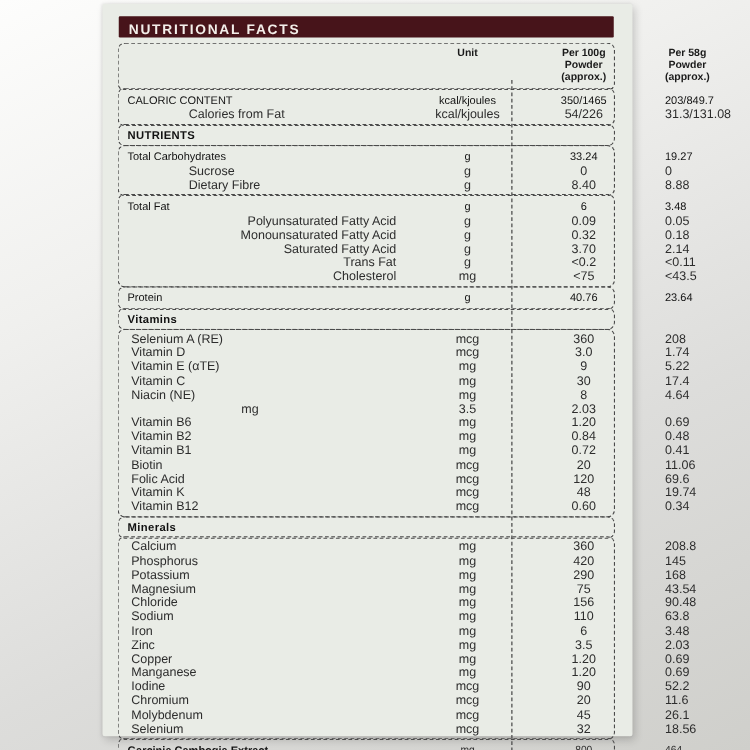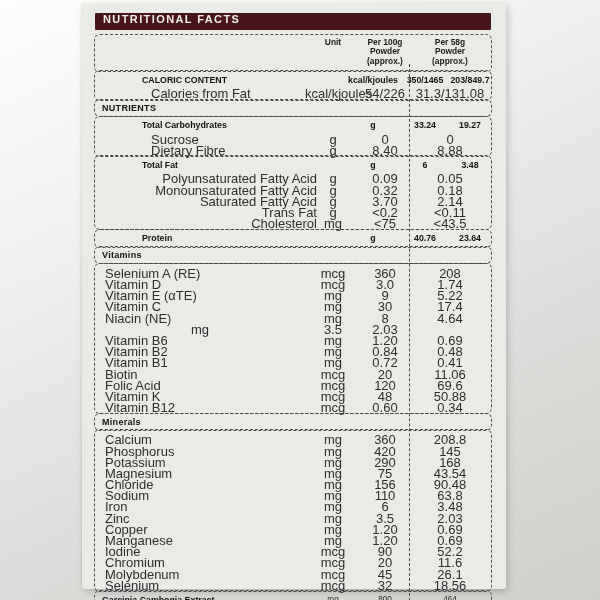--- a/index.html
+++ b/index.html
@@ -10,51 +10,52 @@
     position:relative;
   }
   .label{
     position:absolute;left:82px;top:3px;width:424px;height:586px;
     background:#e9ece6;border-radius:2px;
     box-shadow:2px 3px 7px rgba(0,0,0,0.18), -1px 0 2px rgba(0,0,0,0.06);
   }
   .title-bar{
     margin:10px 15px 0 13px;height:17px;width:396px;box-sizing:border-box;
     background:#47141a;border-radius:1px;
-    display:flex;align-items:flex-start;padding-left:8px;
+    display:flex;align-items:flex-end;padding-left:8px;
   }
   .title-bar span{
     color:#f3eee9;font-size:11px;font-weight:700;letter-spacing:1.4px;
   }
   .facts-table{
     position:relative;margin:5px 0 0 12px;width:398px;
   }
   .group{
     border:1.5px dashed #4b4b4b;border-radius:6px;
     margin-top:-1.5px;padding:2px 0;position:relative;background:transparent;
   }
   .group.header-group{border-radius:6px 6px 5px 5px;}
   .vline{
     position:absolute;left:315px;top:30px;bottom:3px;width:0;
     border-left:1.5px dashed #4b4b4b;z-index:2;
   }
   .trow{
     display:grid;grid-template-columns:210px 56px 48px 1fr;
     align-items:center;
+    gap:41px;
   }
   .trow .c{overflow:visible;white-space:nowrap;}
   .trow .name{padding-left:7px;text-align:left;}
   .trow .unit,.trow .v100,.trow .v58{text-align:center;}
   .trow.colhead{
     height:auto;align-items:start;padding:1px 0 2px;
     font-weight:700;font-size:8.4px;line-height:9.8px;color:#1a1a1a;
   }
   .trow.colhead .c{white-space:pre-line;}
-  .trow.main{height:13px;font-weight:700;font-size:8.8px;color:#121212;margin-left:40px;}
-  .trow.sub,.trow.item,.trow.subright{height:11.2px;font-size:13px;color:#2d2d2d;}
+  .trow.main{height:13px;font-weight:400;font-size:8.8px;color:#121212;}
+  .trow.sub,.trow.item,.trow.subright{height:11.2px;font-size:10px;color:#2d2d2d;}
   .trow.sub .name{padding-left:56px;}
   .trow.item .name{padding-left:10px;}
   .trow.subright .name{text-align:right;margin-right:-12px;}
   .trow.garcinia{height:13px;font-size:8.2px;color:#2d2d2d;}
   .trow.garcinia .name{font-weight:700;font-size:8.8px;color:#121212;}
   .section-title{
     font-weight:700;font-size:9px;letter-spacing:0.3px;color:#111;
     padding:1px 0 1px 7px;
   }
 </style>
@@ -230,21 +231,21 @@
           <div class="trow item">
             <div class="c name">Folic Acid</div>
             <div class="c unit">mcg</div>
             <div class="c v100">120</div>
             <div class="c v58">69.6</div>
           </div>
           <div class="trow item">
             <div class="c name">Vitamin K</div>
             <div class="c unit">mcg</div>
             <div class="c v100">48</div>
-            <div class="c v58">50.88</div>
+            <div class="c v58">19.74</div>
           </div>
           <div class="trow item">
             <div class="c name">Vitamin B12</div>
             <div class="c unit">mcg</div>
             <div class="c v100">0.60</div>
             <div class="c v58">0.34</div>
           </div>
         </div>
         <div class="group">
           <div class="section-title">Minerals</div>

